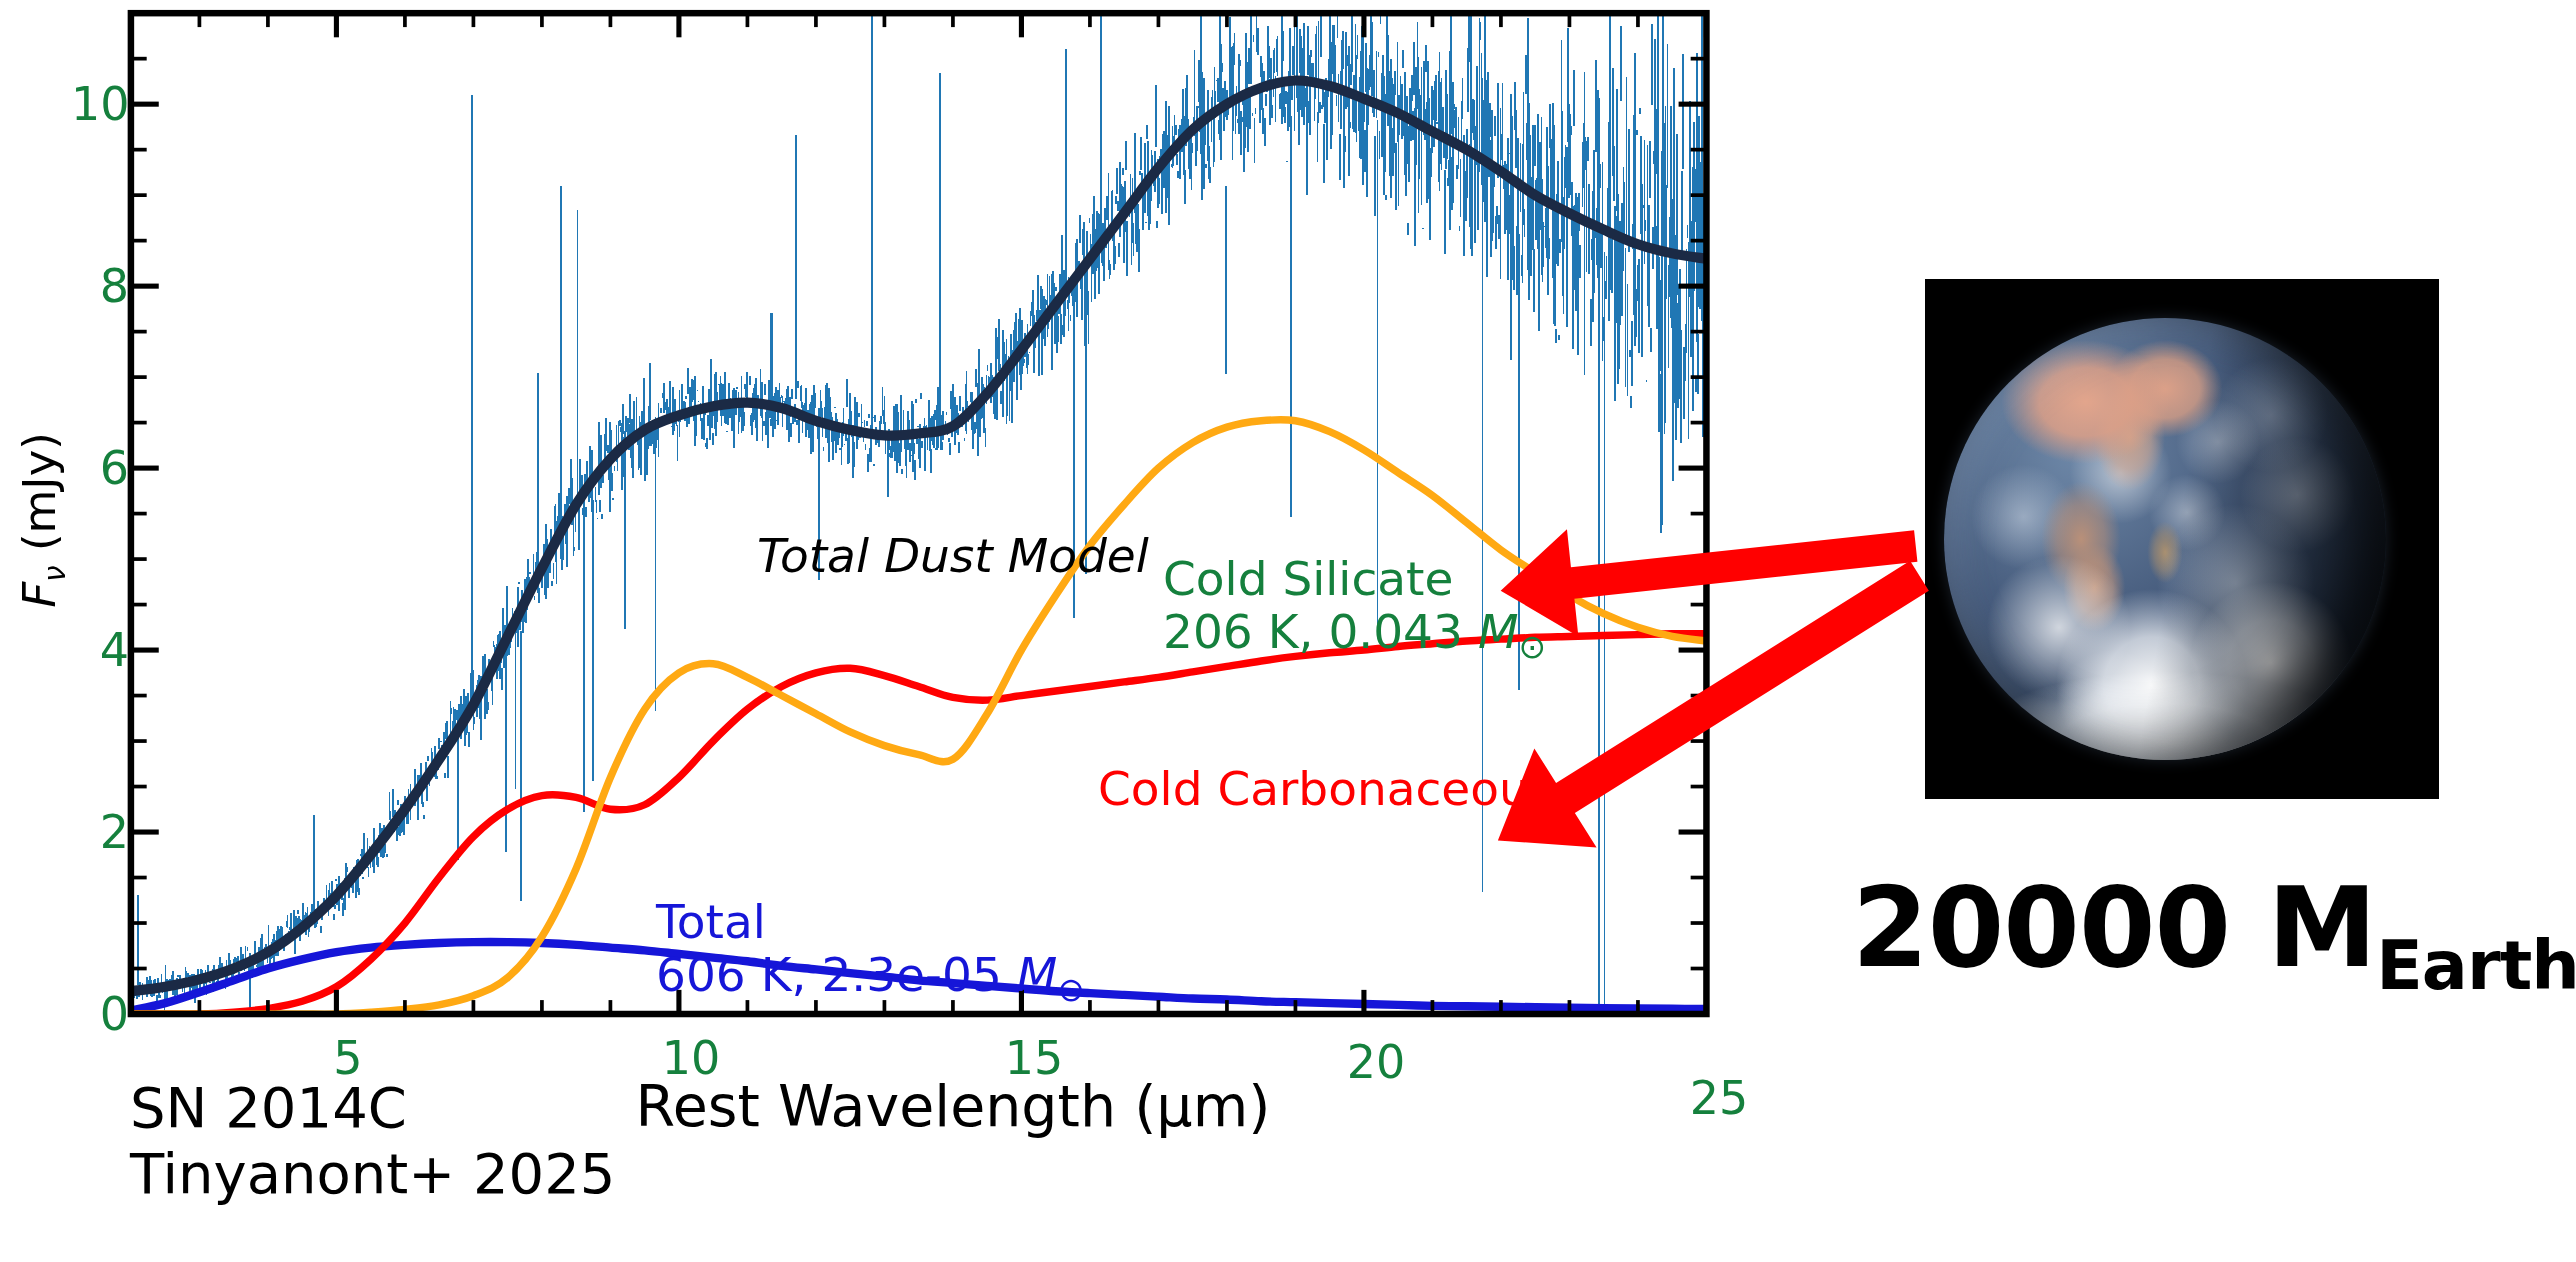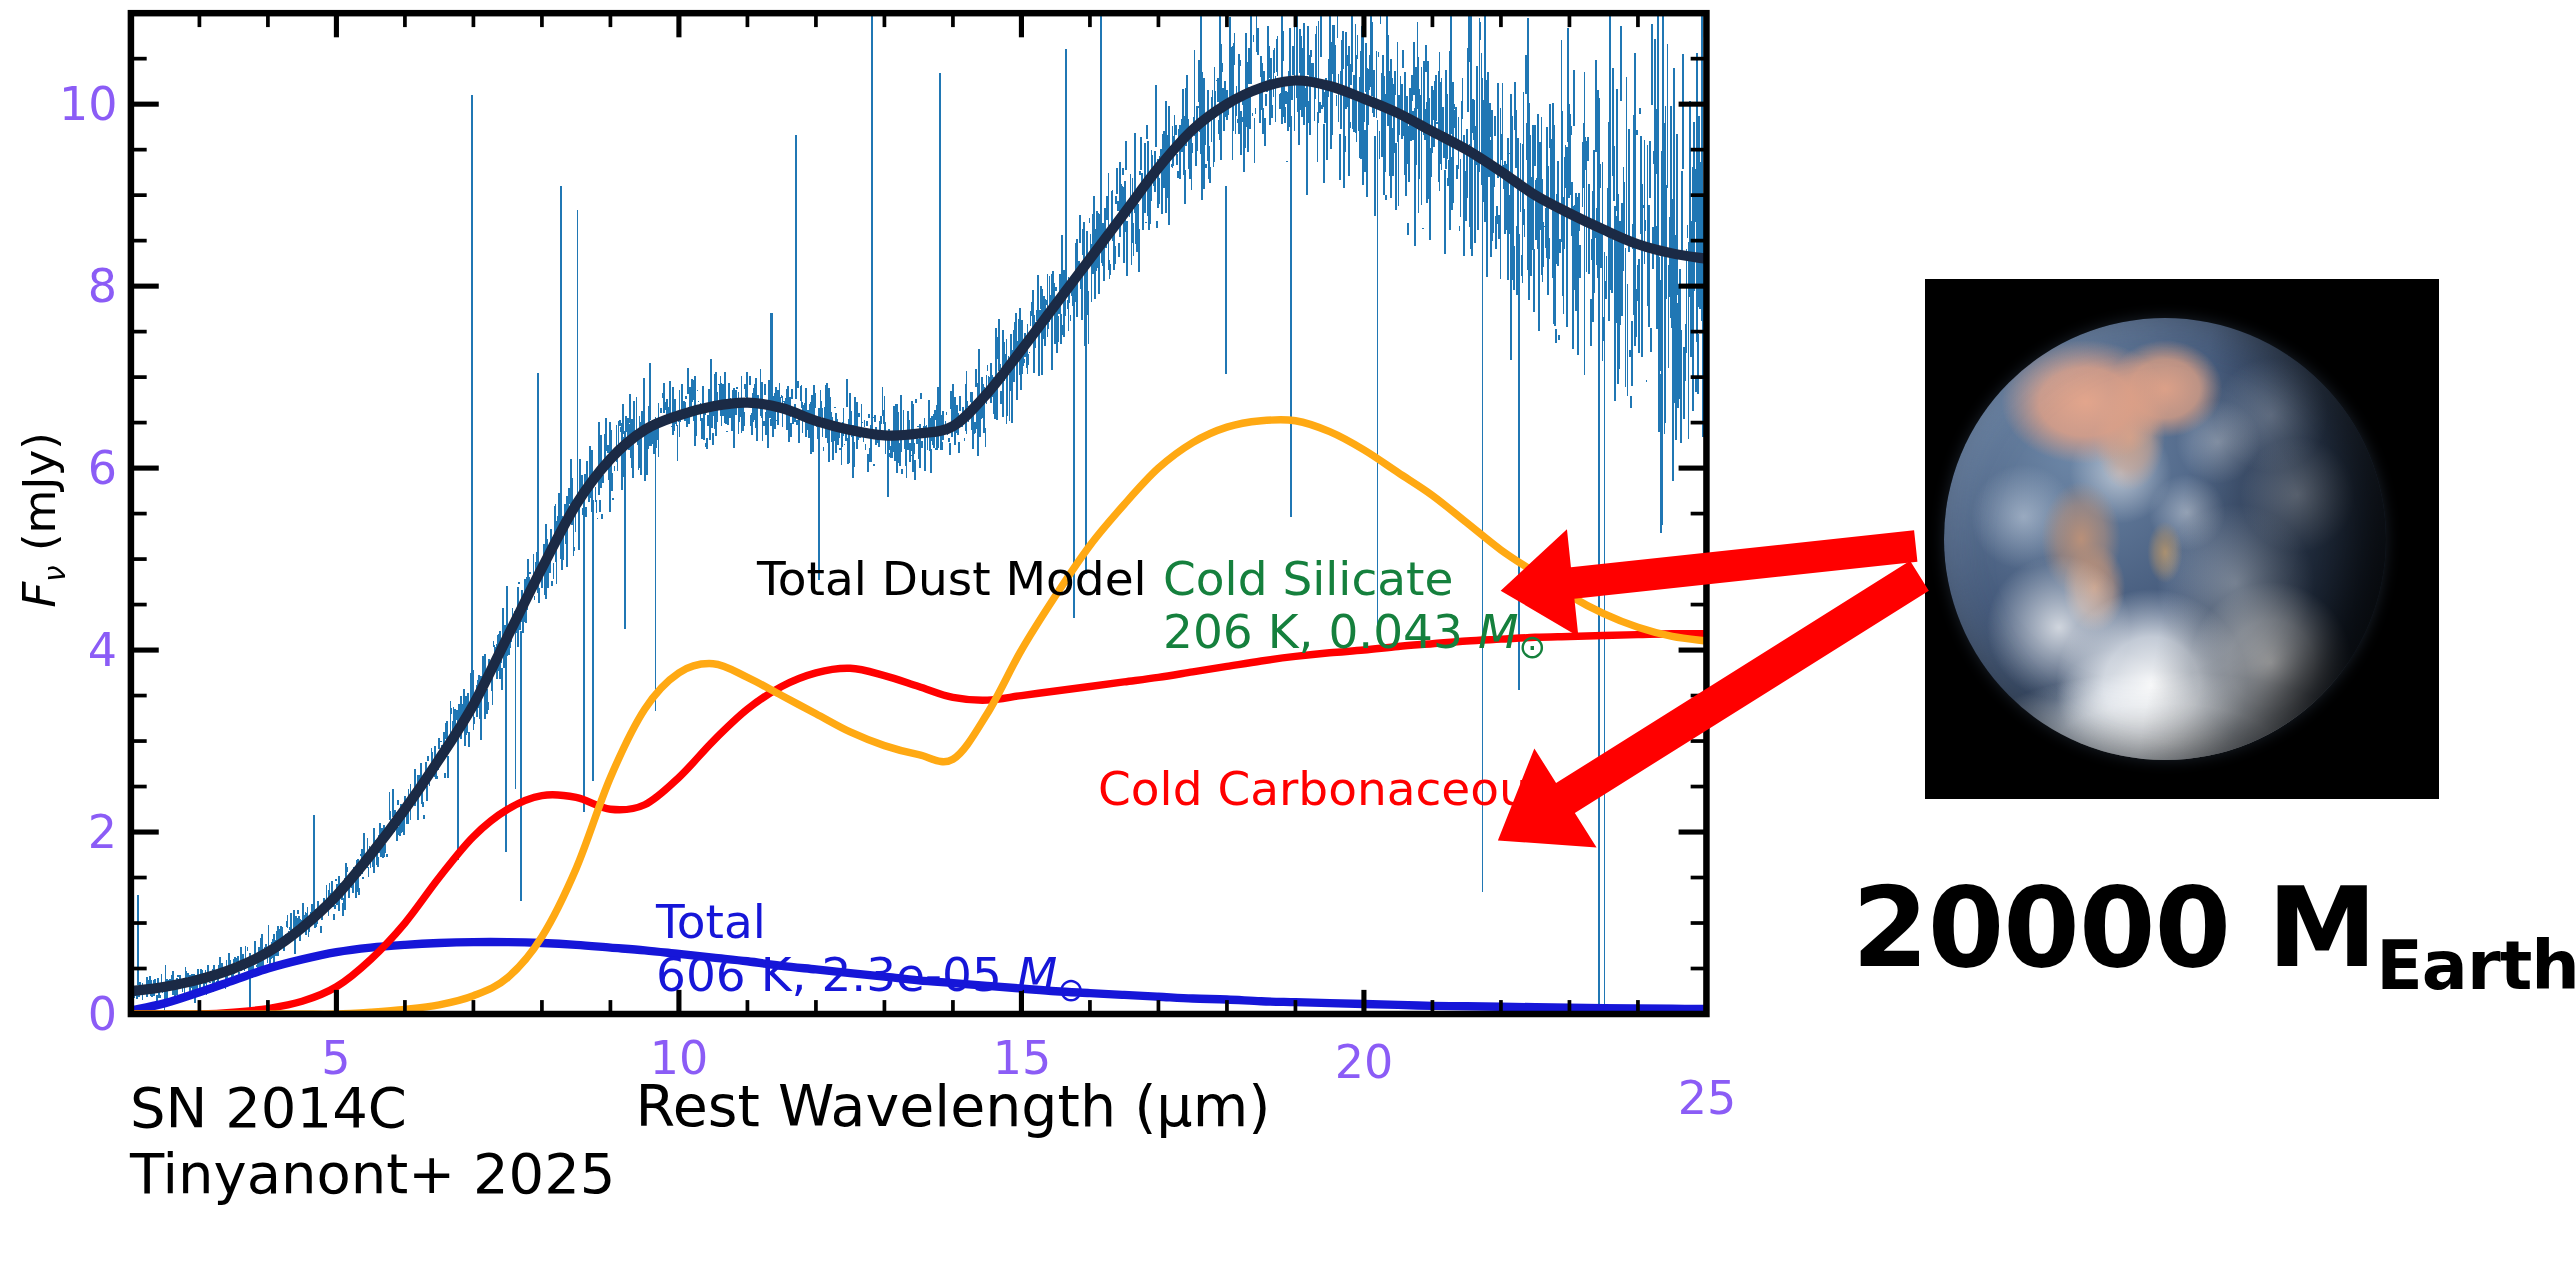--- a/index.html
+++ b/index.html
@@ -14,22 +14,23 @@
 
   
   #plot-panel { position: absolute; left: 0; top: 0; width: 1764px; height: 1263px; }
   #plot-svg { position: absolute; left: 0; top: 0; }
 
   
   .tick-label {
     position: absolute;
     font-family: "DejaVu Sans", sans-serif;
     font-size: 46px;
-    color: #8b5cf6;
+    color: #15803d;
     white-space: nowrap;
+    margin-left: 12px;
   }
   .xtick { transform: translateX(-50%); }
   .ytick { transform: translateY(-50%); text-align: right; }
 
   #xaxis-title {
     position: absolute;
     left: 953px; top: 1073px;
     transform: translateX(-50%);
     font-size: 57px; color:#000; white-space: nowrap;
     font-family: "DejaVu Sans", sans-serif;
@@ -44,21 +45,21 @@
   }
 
   
   .annot {
     position: absolute;
     font-family: "DejaVu Sans", sans-serif;
     font-size: 47px;
     line-height: 1.12;
     white-space: nowrap;
   }
-  #annot-total { left: 757px; top: 553px; color: #000000; }
+  #annot-total { left: 757px; top: 530px; color: #000000; font-style: italic; }
   #annot-silicate { left: 1163px; top: 553px; color: #15803d; }
   #annot-carbon  { left: 1098px; top: 763px; color: #FF0000; }
   #annot-warm    { left: 656px;  top: 896px; color: #1616D8; }
 
   .msun { font-style: italic; }
   .msun sub { font-style: normal; font-size: 0.70em; }
 
   
   #caption {
     position: absolute;

